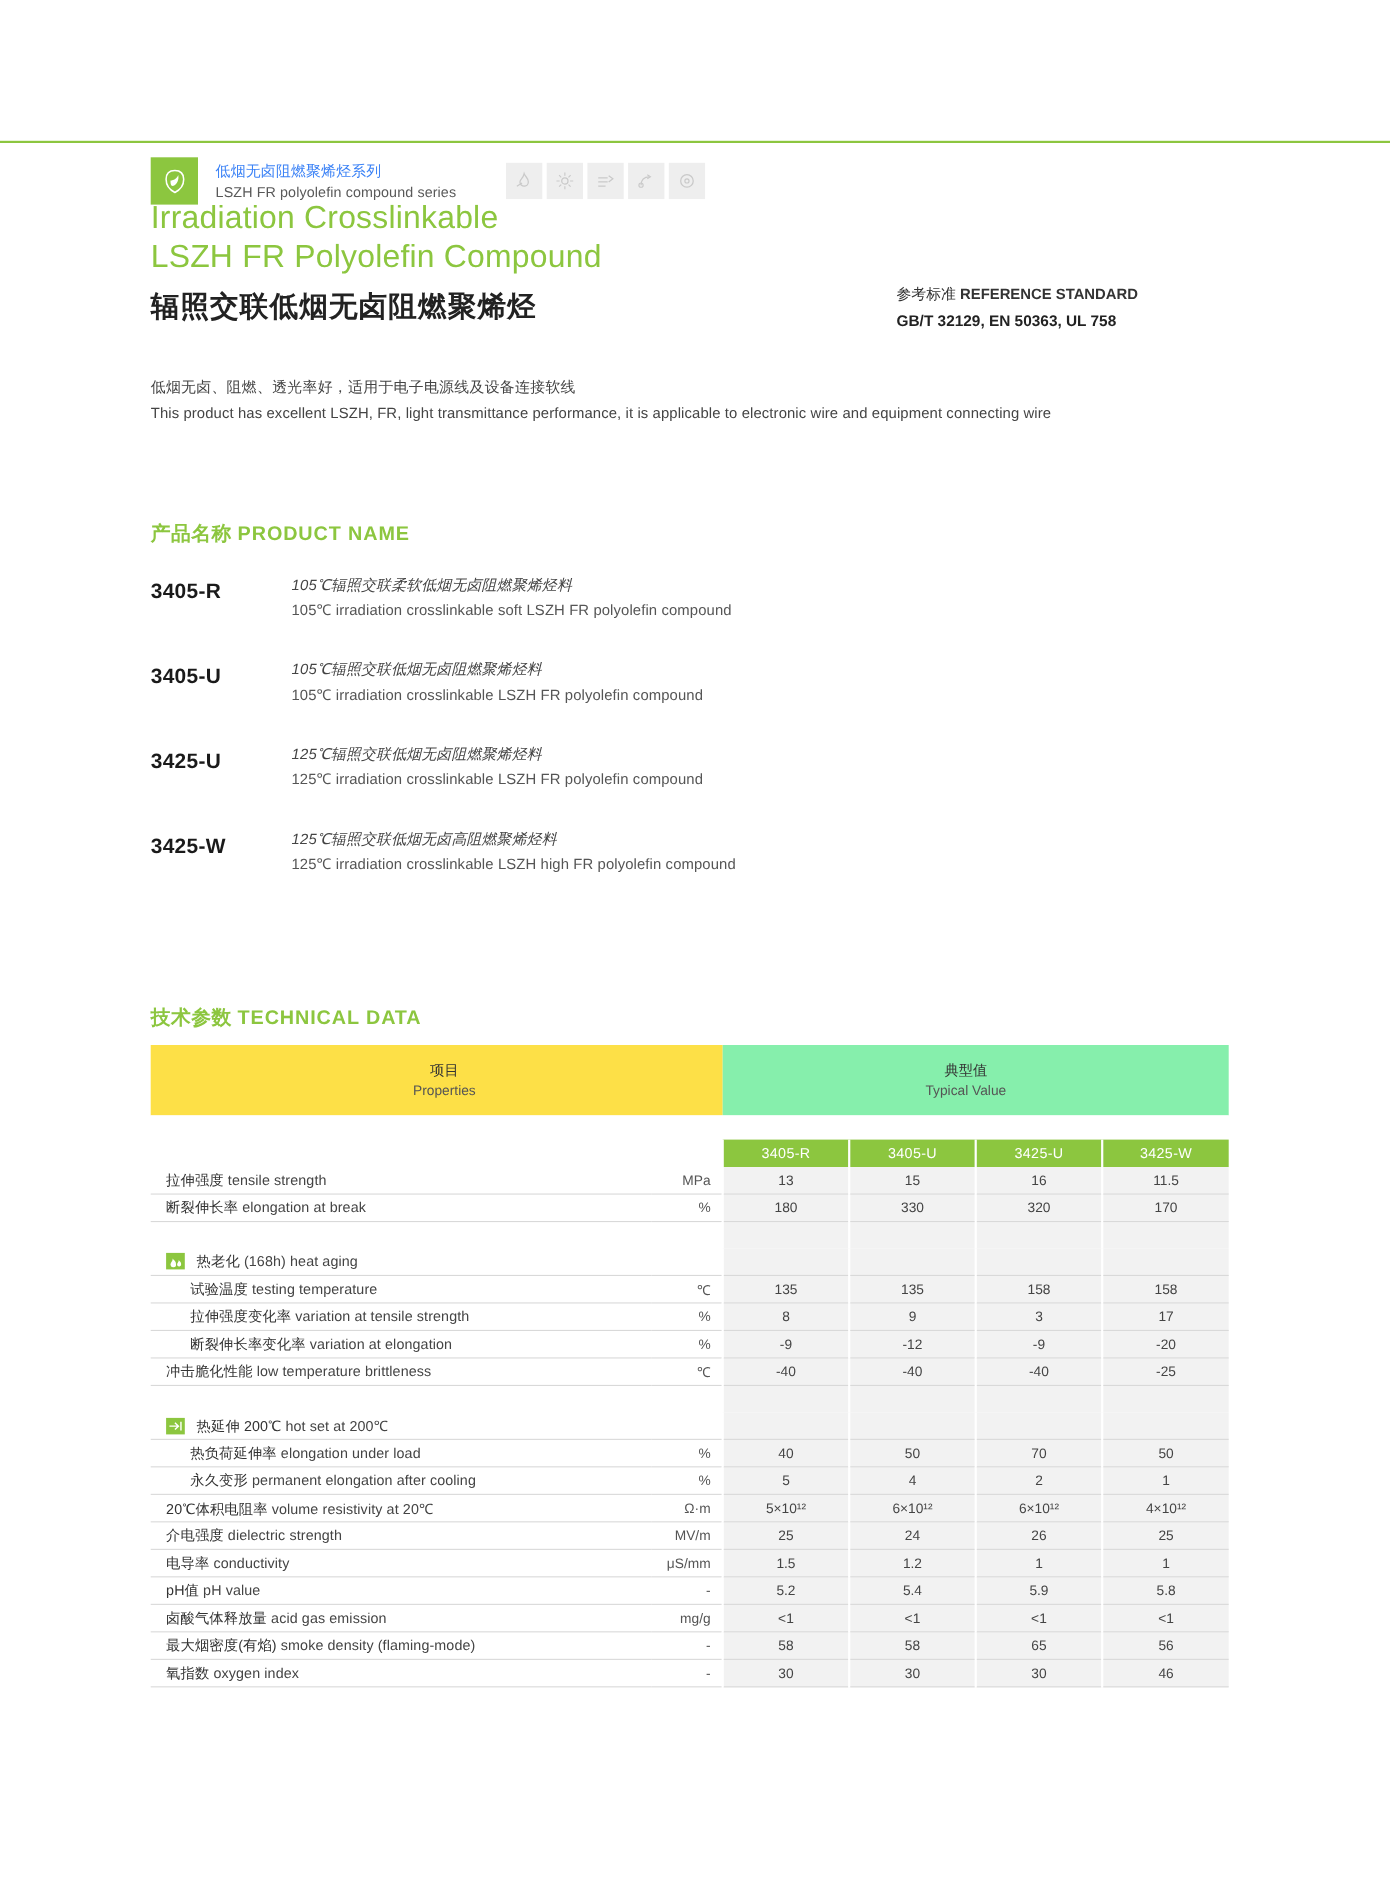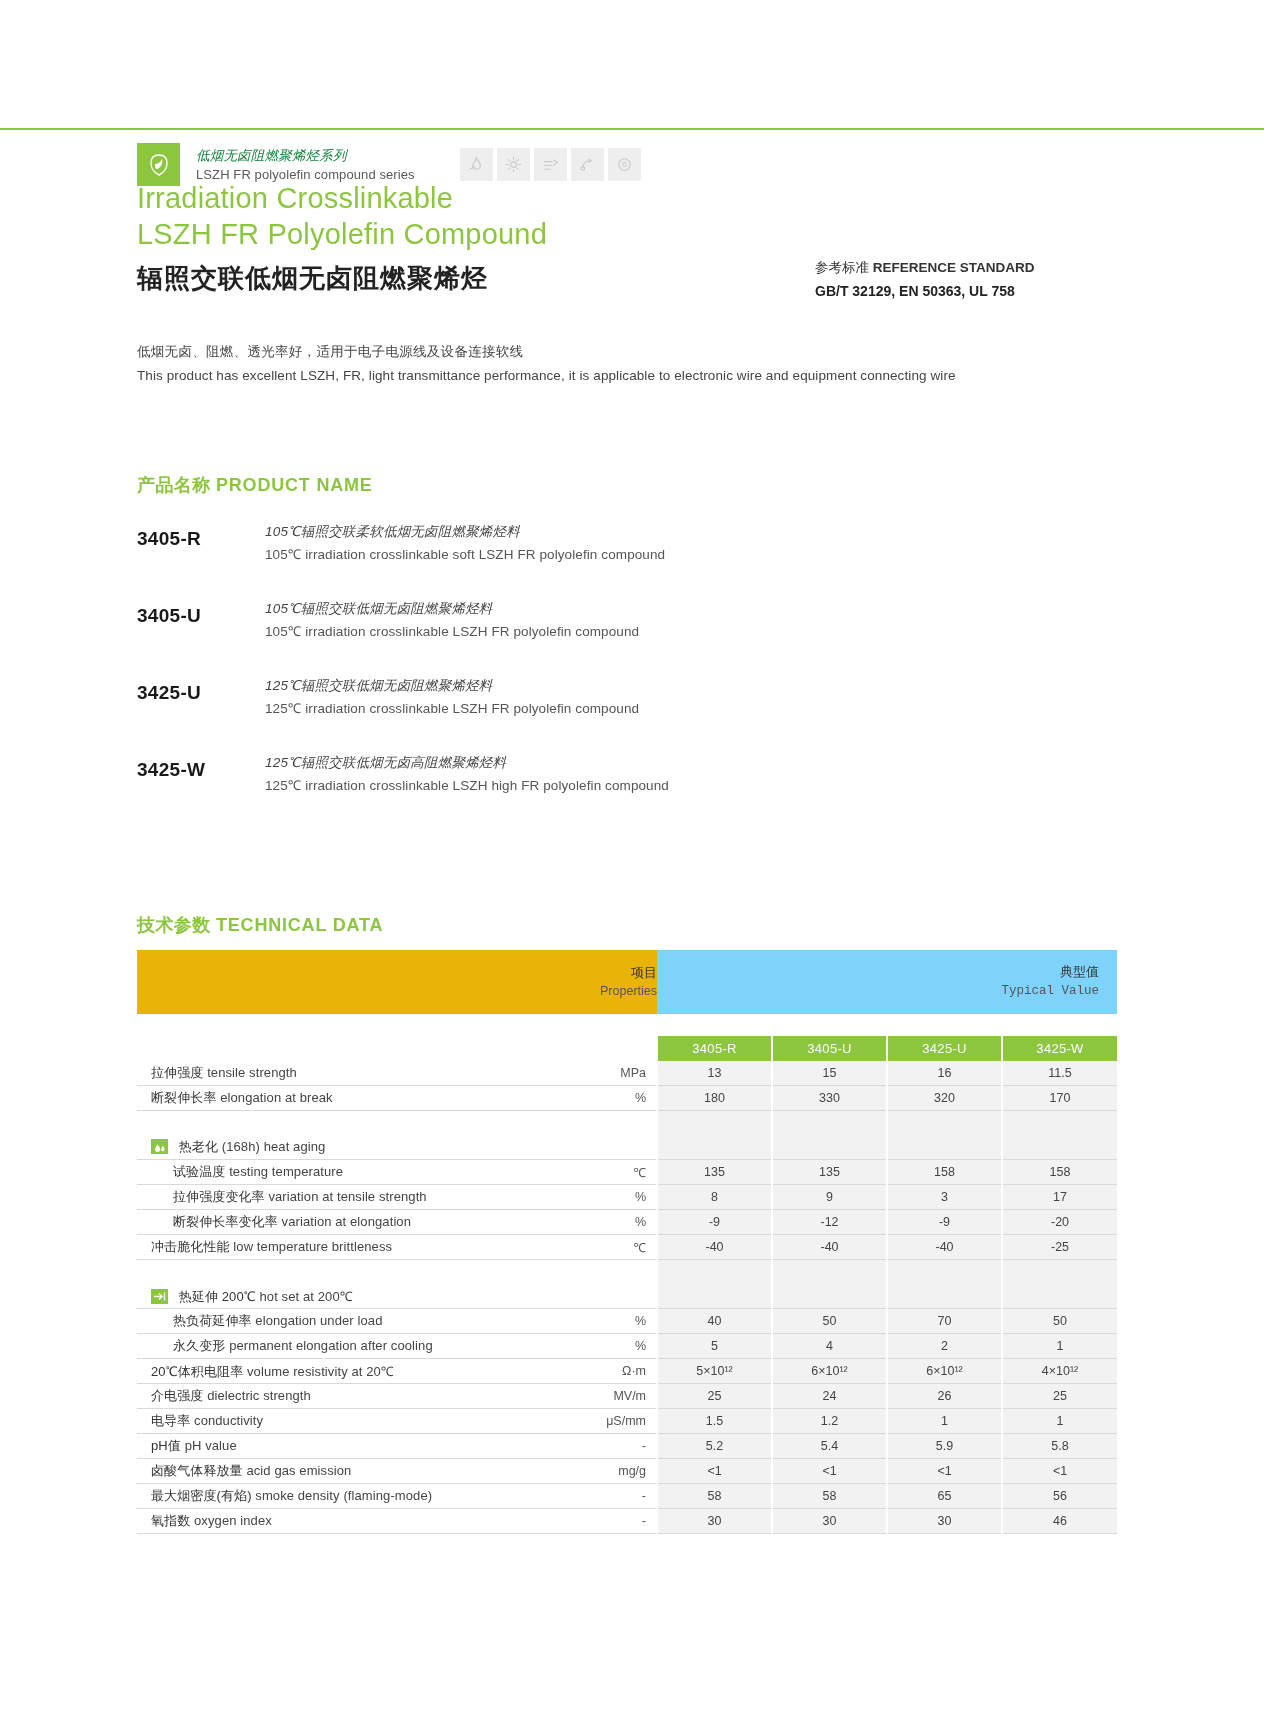--- a/index.html
+++ b/index.html
@@ -44,24 +44,23 @@
     justify-content: center;
   }
   .header-logo svg { display: block; }
   .header-titles {
     position: absolute;
     left: 196px;
     top: 76px;
   }
   .header-cn {
     font-size: 13.5px;
-    color: #15803d;
+    color: #3b82f6;
     line-height: 19px;
     letter-spacing: .2px;
-    font-style: italic;
   }
   .header-en {
     font-size: 13px;
     color: #595959;
     line-height: 19px;
     letter-spacing: .1px;
   }
   .header-icons {
     position: absolute;
     left: 460px;
@@ -201,33 +200,32 @@
   }
   .tech-table td, .tech-table th {
     padding: 0;
     vertical-align: middle;
   }
   .col-prop  { width: 455px; }
   .col-unit  { width: 65px; }
   .col-val   { width: 115px; }
 
   .hdr-prop {
-    background: #eab308;
+    background: #fde047;
     height: 52px;
     padding: 6px 0 6px 14px !important;
-    text-align: right;
+    text-align: center;
     font-weight: normal;
   }
   .hdr-typ {
-    background: #7dd3fc;
+    background: #86efac;
     height: 52px;
     padding: 6px 18px 6px 0 !important;
-    text-align: right;
+    text-align: center;
     font-weight: normal;
-    font-family: Liberation Mono, monospace;
   }
   .hdr-l1 { font-size: 13px; color: #333; line-height: 19px; }
   .hdr-l2 { font-size: 12.5px; color: #555; line-height: 19px; }
 
   .spacer-row td { height: 22px; background: #ffffff; }
 
   .grade-cell {
     background: #8cc63f;
     color: #ffffff;
     font-size: 13px;

